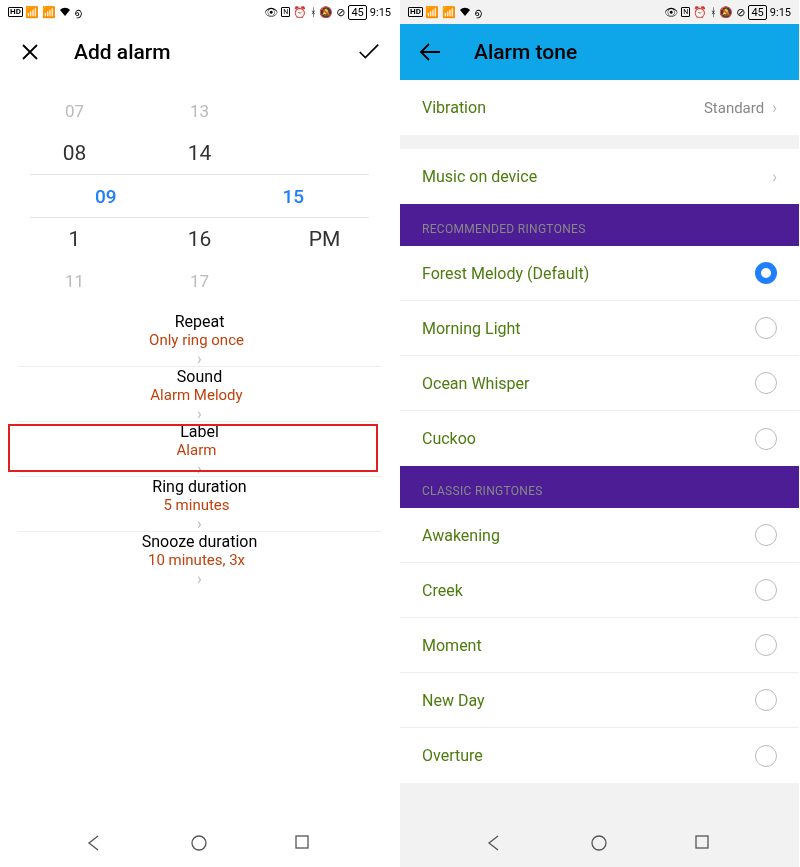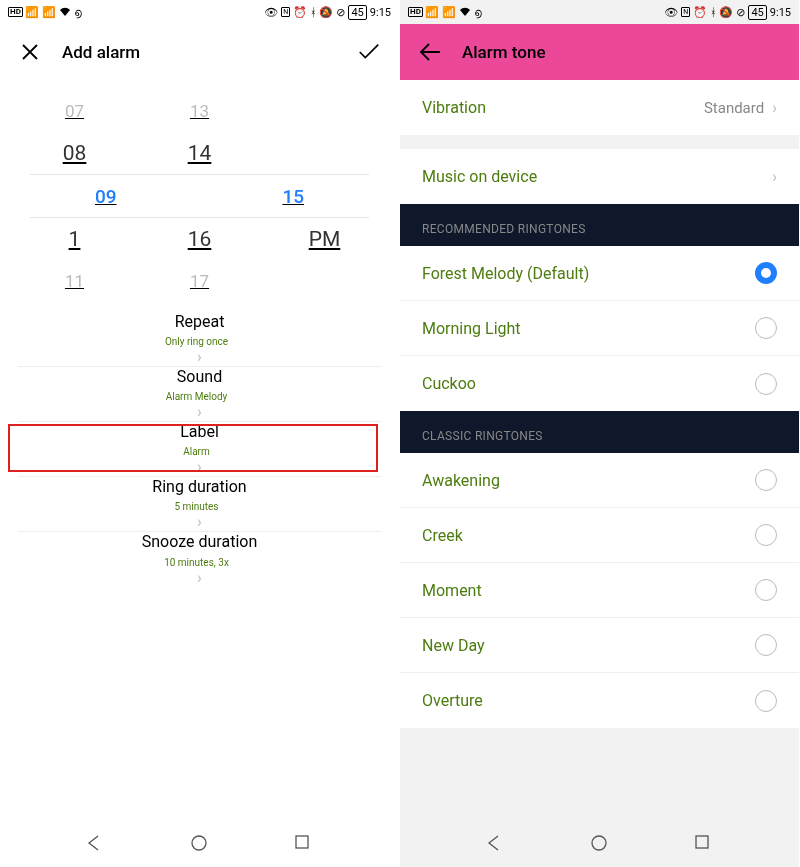--- a/index.html
+++ b/index.html
@@ -36,30 +36,29 @@
   .status-right span { font-size: 11px; }
   .hd-badge {
     font-size: 8px; font-weight: bold; border: 1px solid #000;
     padding: 0 1px; border-radius: 1px; line-height: 8px;
   }
   .header {
     display: flex; align-items: center;
     height: 56px; padding: 0 18px;
     background: #fff;
   }
-  .phone.right .header { background: #ec4899; }
+  .phone.right .header { background: #0ea5e9; }
   .header .icon-btn { width: 24px; height: 24px; display: flex; align-items: center; justify-content: center; }
-  .header-title { font-size: 17px; font-weight: 500; margin-left: 20px; flex: 1; }
+  .header-title { font-size: 21px; font-weight: 500; margin-left: 32px; flex: 1; }
   .header .right-icon { margin-left: auto; }
 
   
   .picker {
     background: #fff;
     padding: 10px 12px;
-    text-decoration: underline;
   }
   .picker-row {
     display: flex;
     height: 42px;
     align-items: center;
   }
   .picker-col {
     flex: 1;
     text-align: center;
     font-size: 21px;
@@ -76,21 +75,21 @@
   .setting-row {
     display: flex; align-items: center;
     height: 55px;
     border-bottom: 1px solid #eee;
     font-size: 16px;
     color: #000;
     flex-direction: column;
   }
   .setting-row:last-child { border-bottom: none; }
   .setting-label { flex: 1; }
-  .setting-value { color: #4d7c0f; font-size: 10px; margin-right: 6px; }
+  .setting-value { color: #c2410c; font-size: 15px; margin-right: 6px; }
   .chevron { color: #bbb; }
 
   .highlight-red {
     position: absolute;
     border: 2px solid #e02020;
     pointer-events: none;
   }
 
   
   .rt-section { background: #fff; }
@@ -100,21 +99,21 @@
     border-bottom: 1px solid #eee;
     font-size: 16px;
     background: #fff;
   }
   .rt-row:last-child { border-bottom: none; }
   .rt-row .rt-label { flex: 1; color: #4d7c0f; }
   .rt-row .rt-value { color: #888; font-size: 15px; margin-right: 8px; }
   .rt-gap { height: 14px; background: #f2f2f2; }
   .section-header {
     font-size: 12px; color: #888; letter-spacing: 0.3px;
-    padding: 18px 22px 10px; background: #0f172a;
+    padding: 18px 22px 10px; background: #4c1d95;
   }
   .radio {
     width: 22px; height: 22px; border-radius: 50%;
     border: 1.5px solid #bbb; box-sizing: border-box;
   }
   .radio.selected {
     border: 6px solid #1f7fff;
   }
 
   .navbar {
@@ -304,20 +303,24 @@
   <div class="section-header">RECOMMENDED RINGTONES</div>
   <div class="rt-section">
     <div class="rt-row">
       <div class="rt-label">Forest Melody (Default)</div>
       <div class="radio selected"></div>
     </div>
     <div class="rt-row">
       <div class="rt-label">Morning Light</div>
       <div class="radio"></div>
     </div>
+    <div class="rt-row">
+      <div class="rt-label">Ocean Whisper</div>
+      <div class="radio"></div>
+    </div>
     <div class="rt-row" style="border-bottom:none;">
       <div class="rt-label">Cuckoo</div>
       <div class="radio"></div>
     </div>
   </div>
 
   <div class="section-header">CLASSIC RINGTONES</div>
   <div class="rt-section">
     <div class="rt-row">
       <div class="rt-label">Awakening</div>

